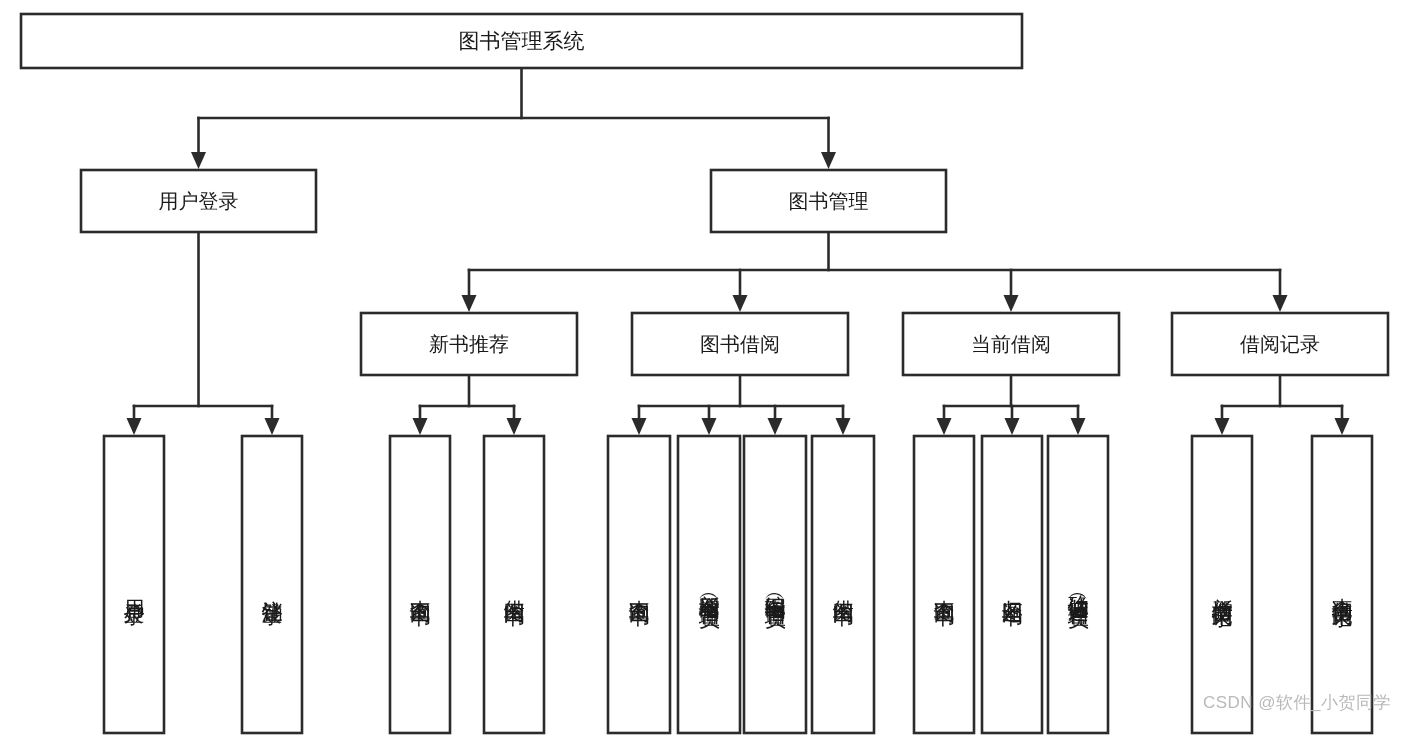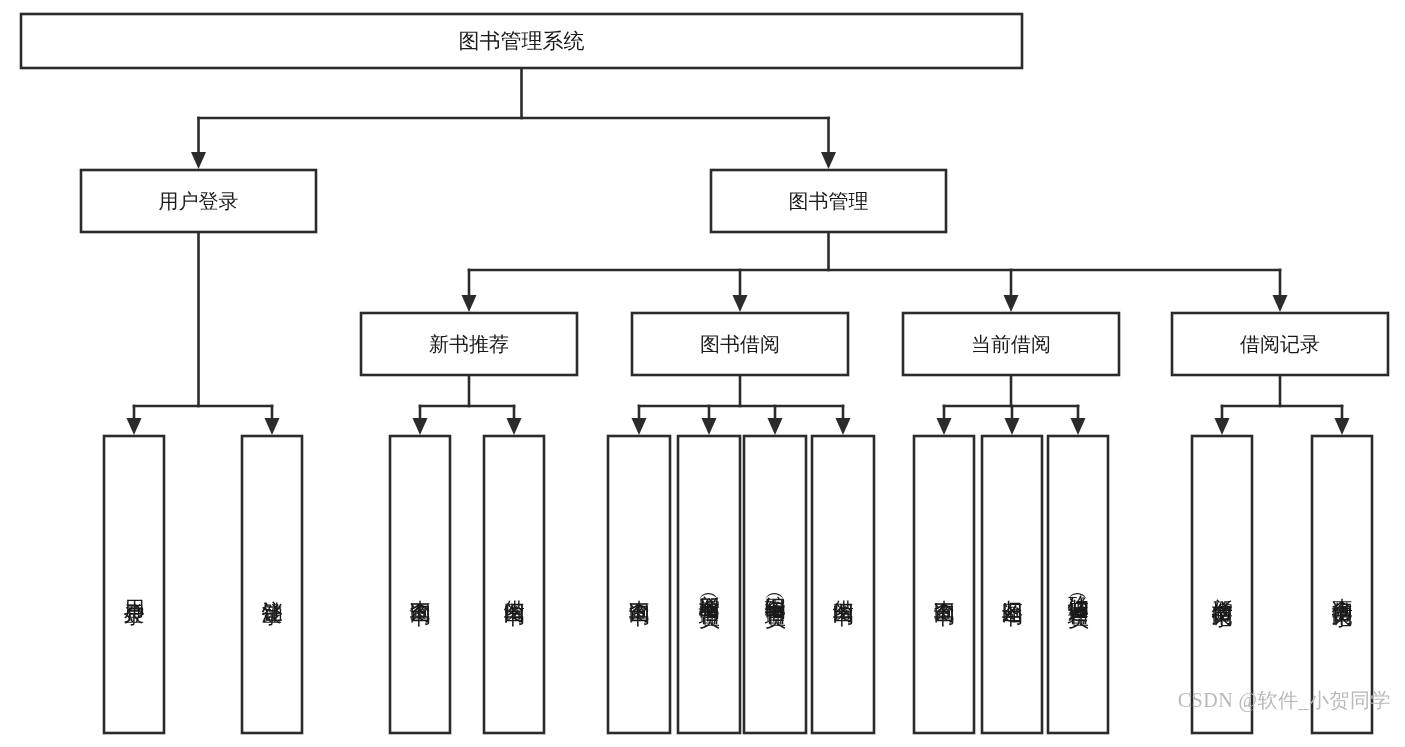--- a/index.html
+++ b/index.html
@@ -64,22 +64,22 @@
     letter-spacing: 2px;
     text-align: center;
     white-space: nowrap;
     pointer-events: none;
     transform: translateX(-50%);
   }
   .watermark {
     position: absolute;
     right: 14px;
     bottom: 4px;
-    font-family: Liberation Serif, serif;
-    font-size: 20px;
+    font-family: Liberation Sans, sans-serif;
+    font-size: 17px;
     color: #b9b9b9;
     white-space: nowrap;
     letter-spacing: 0.5px;
   }
 </style>
 </head>
 <body>
 
 <div id="diagram-root">
   <svg id="diagram-svg" viewBox="0 0 1405 747">

